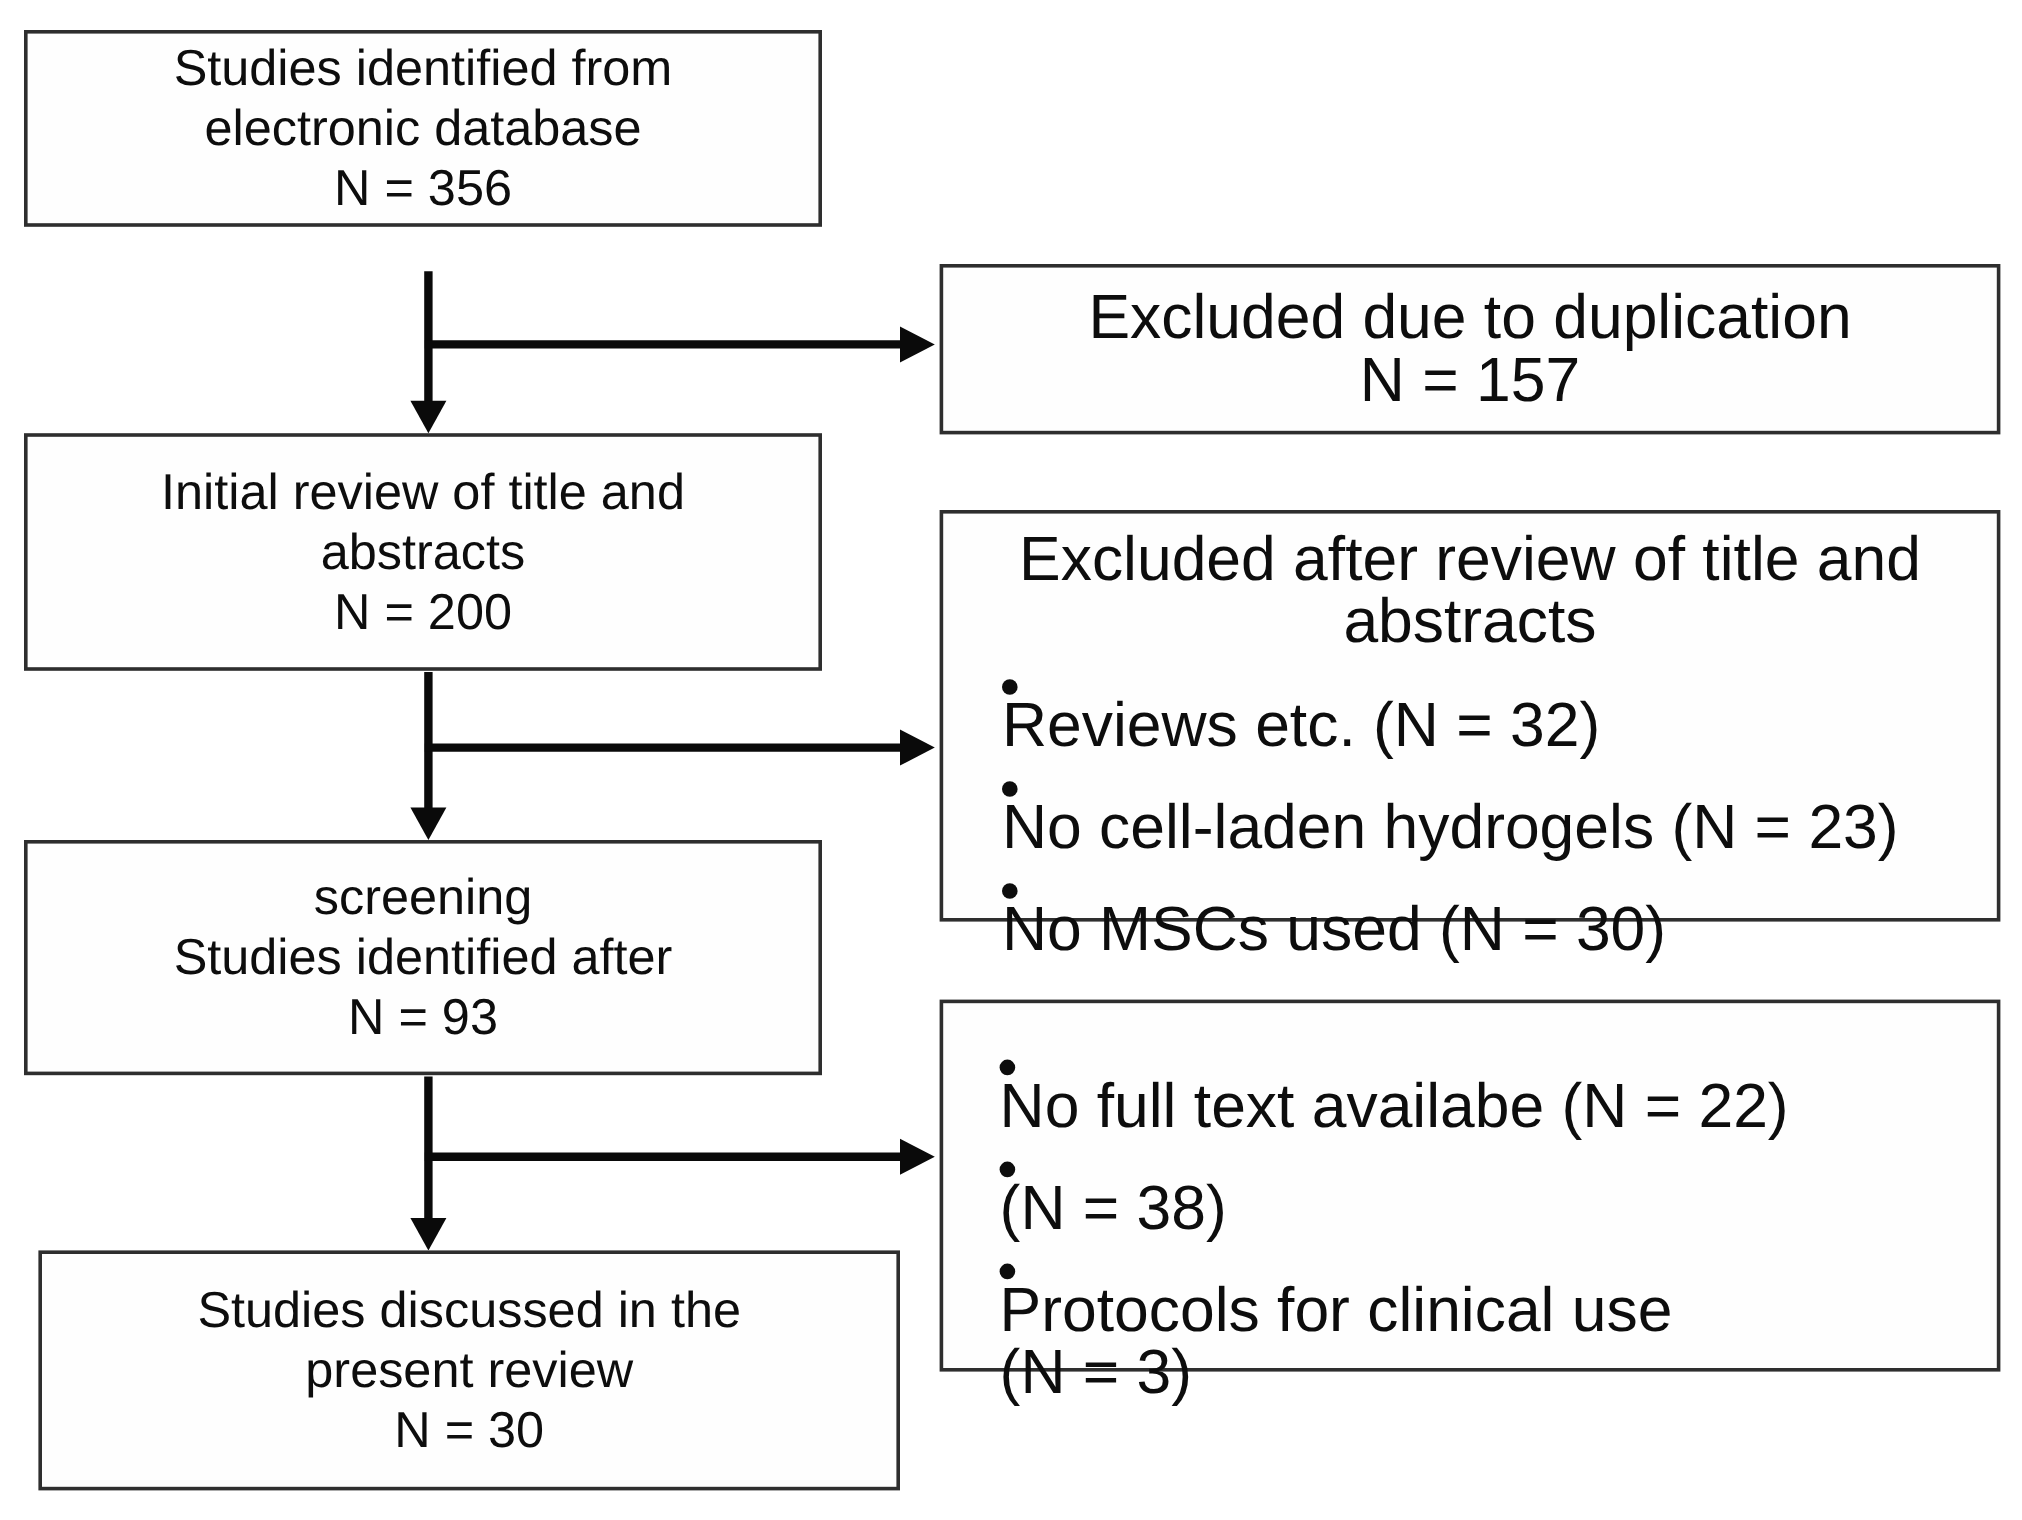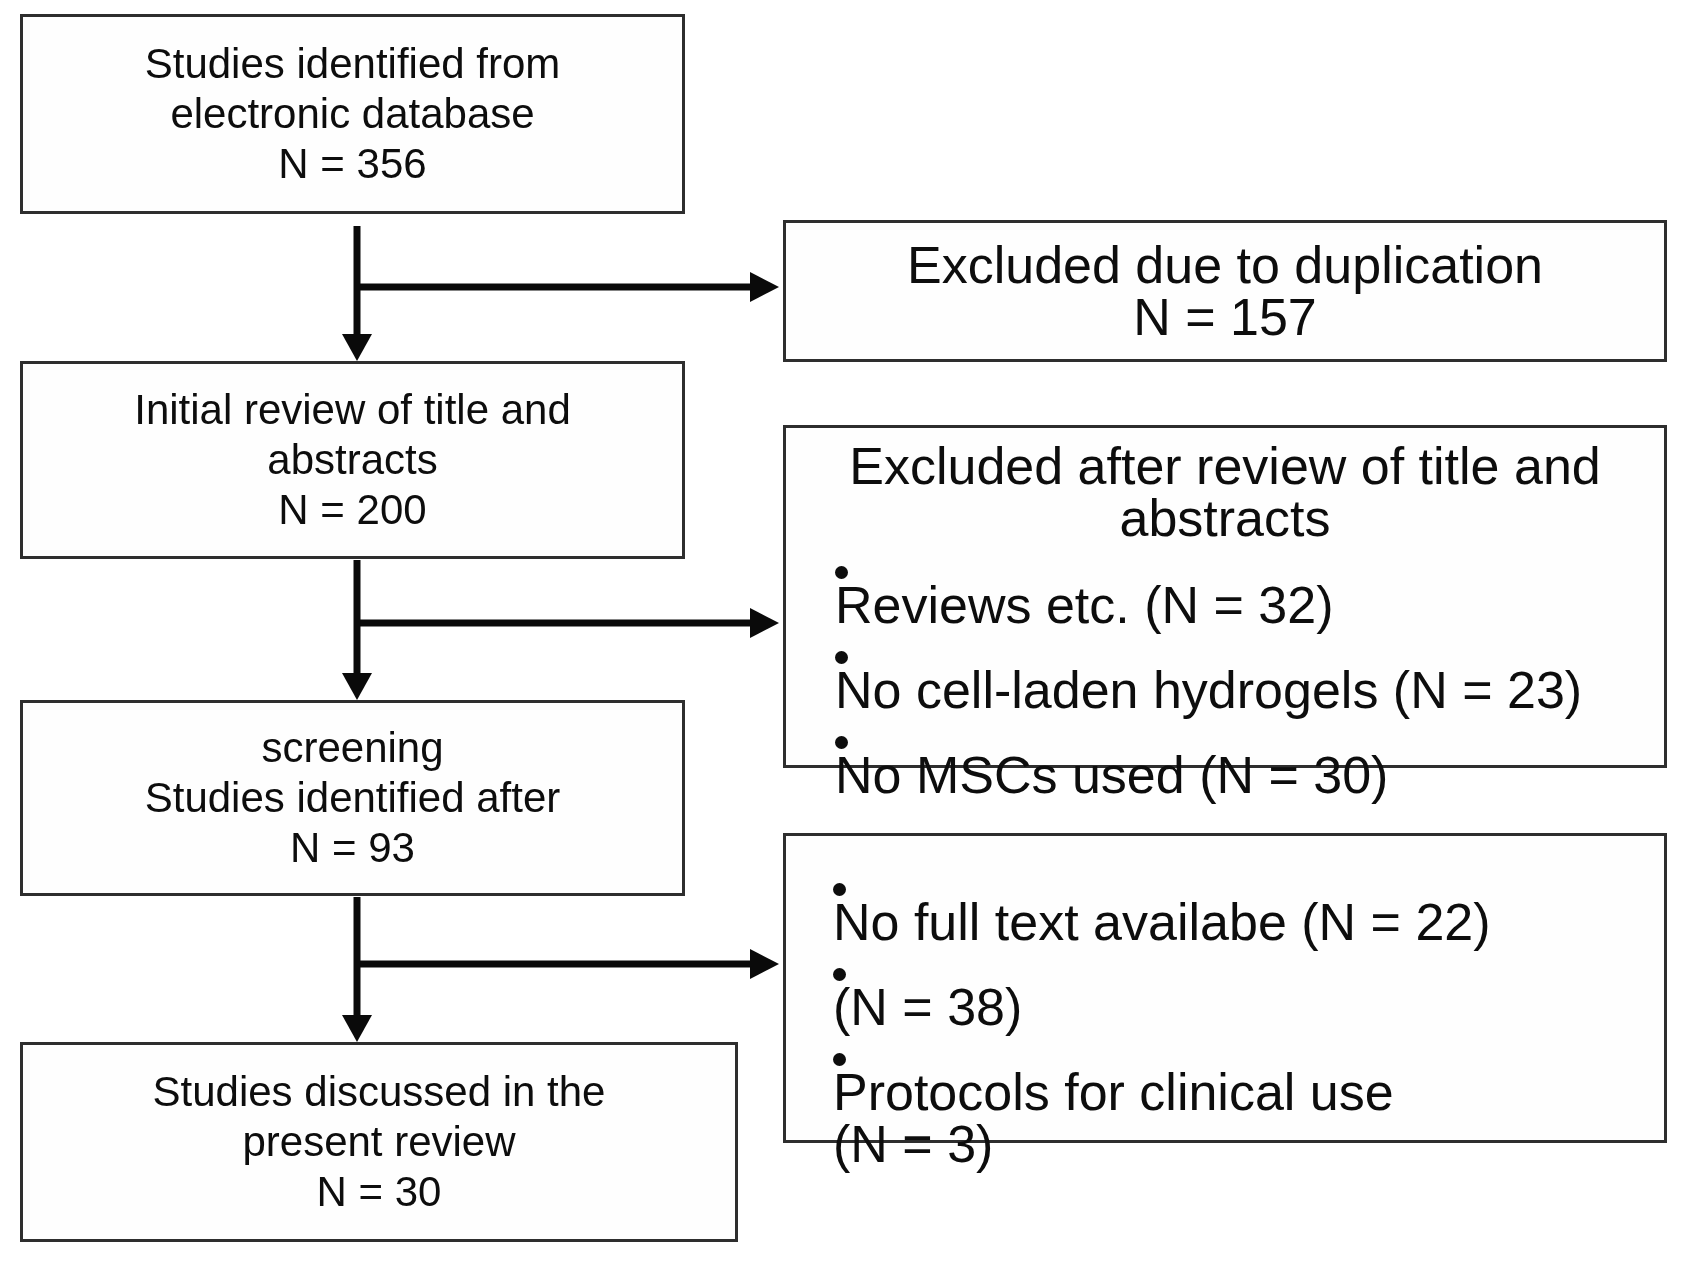--- a/index.html
+++ b/index.html
@@ -102,39 +102,39 @@
       <line x1="357" y1="897" x2="357" y2="1019" stroke="#0a0a0a" stroke-width="7"></line>
       <polygon points="342,1015 372,1015 357,1042" fill="#0a0a0a"></polygon>
     </g>
 
     <g>
       <line x1="354" y1="964" x2="752" y2="964" stroke="#0a0a0a" stroke-width="7"></line>
       <polygon points="750,949 750,979 779,964" fill="#0a0a0a"></polygon>
     </g>
   </svg>
 
-  <div class="box flow-box" style="left:20px; top:14px; width:665px; height:200px;">
+  <div class="box flow-box" style="left:20px; top:25px; width:665px; height:164px;">
     <span class="tline">Studies identified from</span>
     <span class="tline">electronic database</span>
     <span class="tline">N = 356</span>
   </div>
 
   <div class="box flow-box" style="left:20px; top:361px; width:665px; height:198px;">
     <span class="tline">Initial review of title and</span>
     <span class="tline">abstracts</span>
     <span class="tline">N = 200</span>
   </div>
 
   <div class="box flow-box" style="left:20px; top:700px; width:665px; height:196px;">
     <span class="tline">screening</span>
     <span class="tline">Studies identified after</span>
     <span class="tline">N = 93</span>
   </div>
 
-  <div class="box flow-box" style="left:20px; top:1042px; width:718px; height:200px;">
+  <div class="box flow-box" style="left:32px; top:1042px; width:718px; height:200px;">
     <span class="tline">Studies discussed in the</span>
     <span class="tline">present review</span>
     <span class="tline">N = 30</span>
   </div>
 
   <div class="box excl-box center-head" style="left:783px; top:220px; width:884px; height:142px;">
     <div class="excl-heading">
       <span class="tline">Excluded due to duplication</span>
       <span class="tline">N = 157</span>
     </div>

